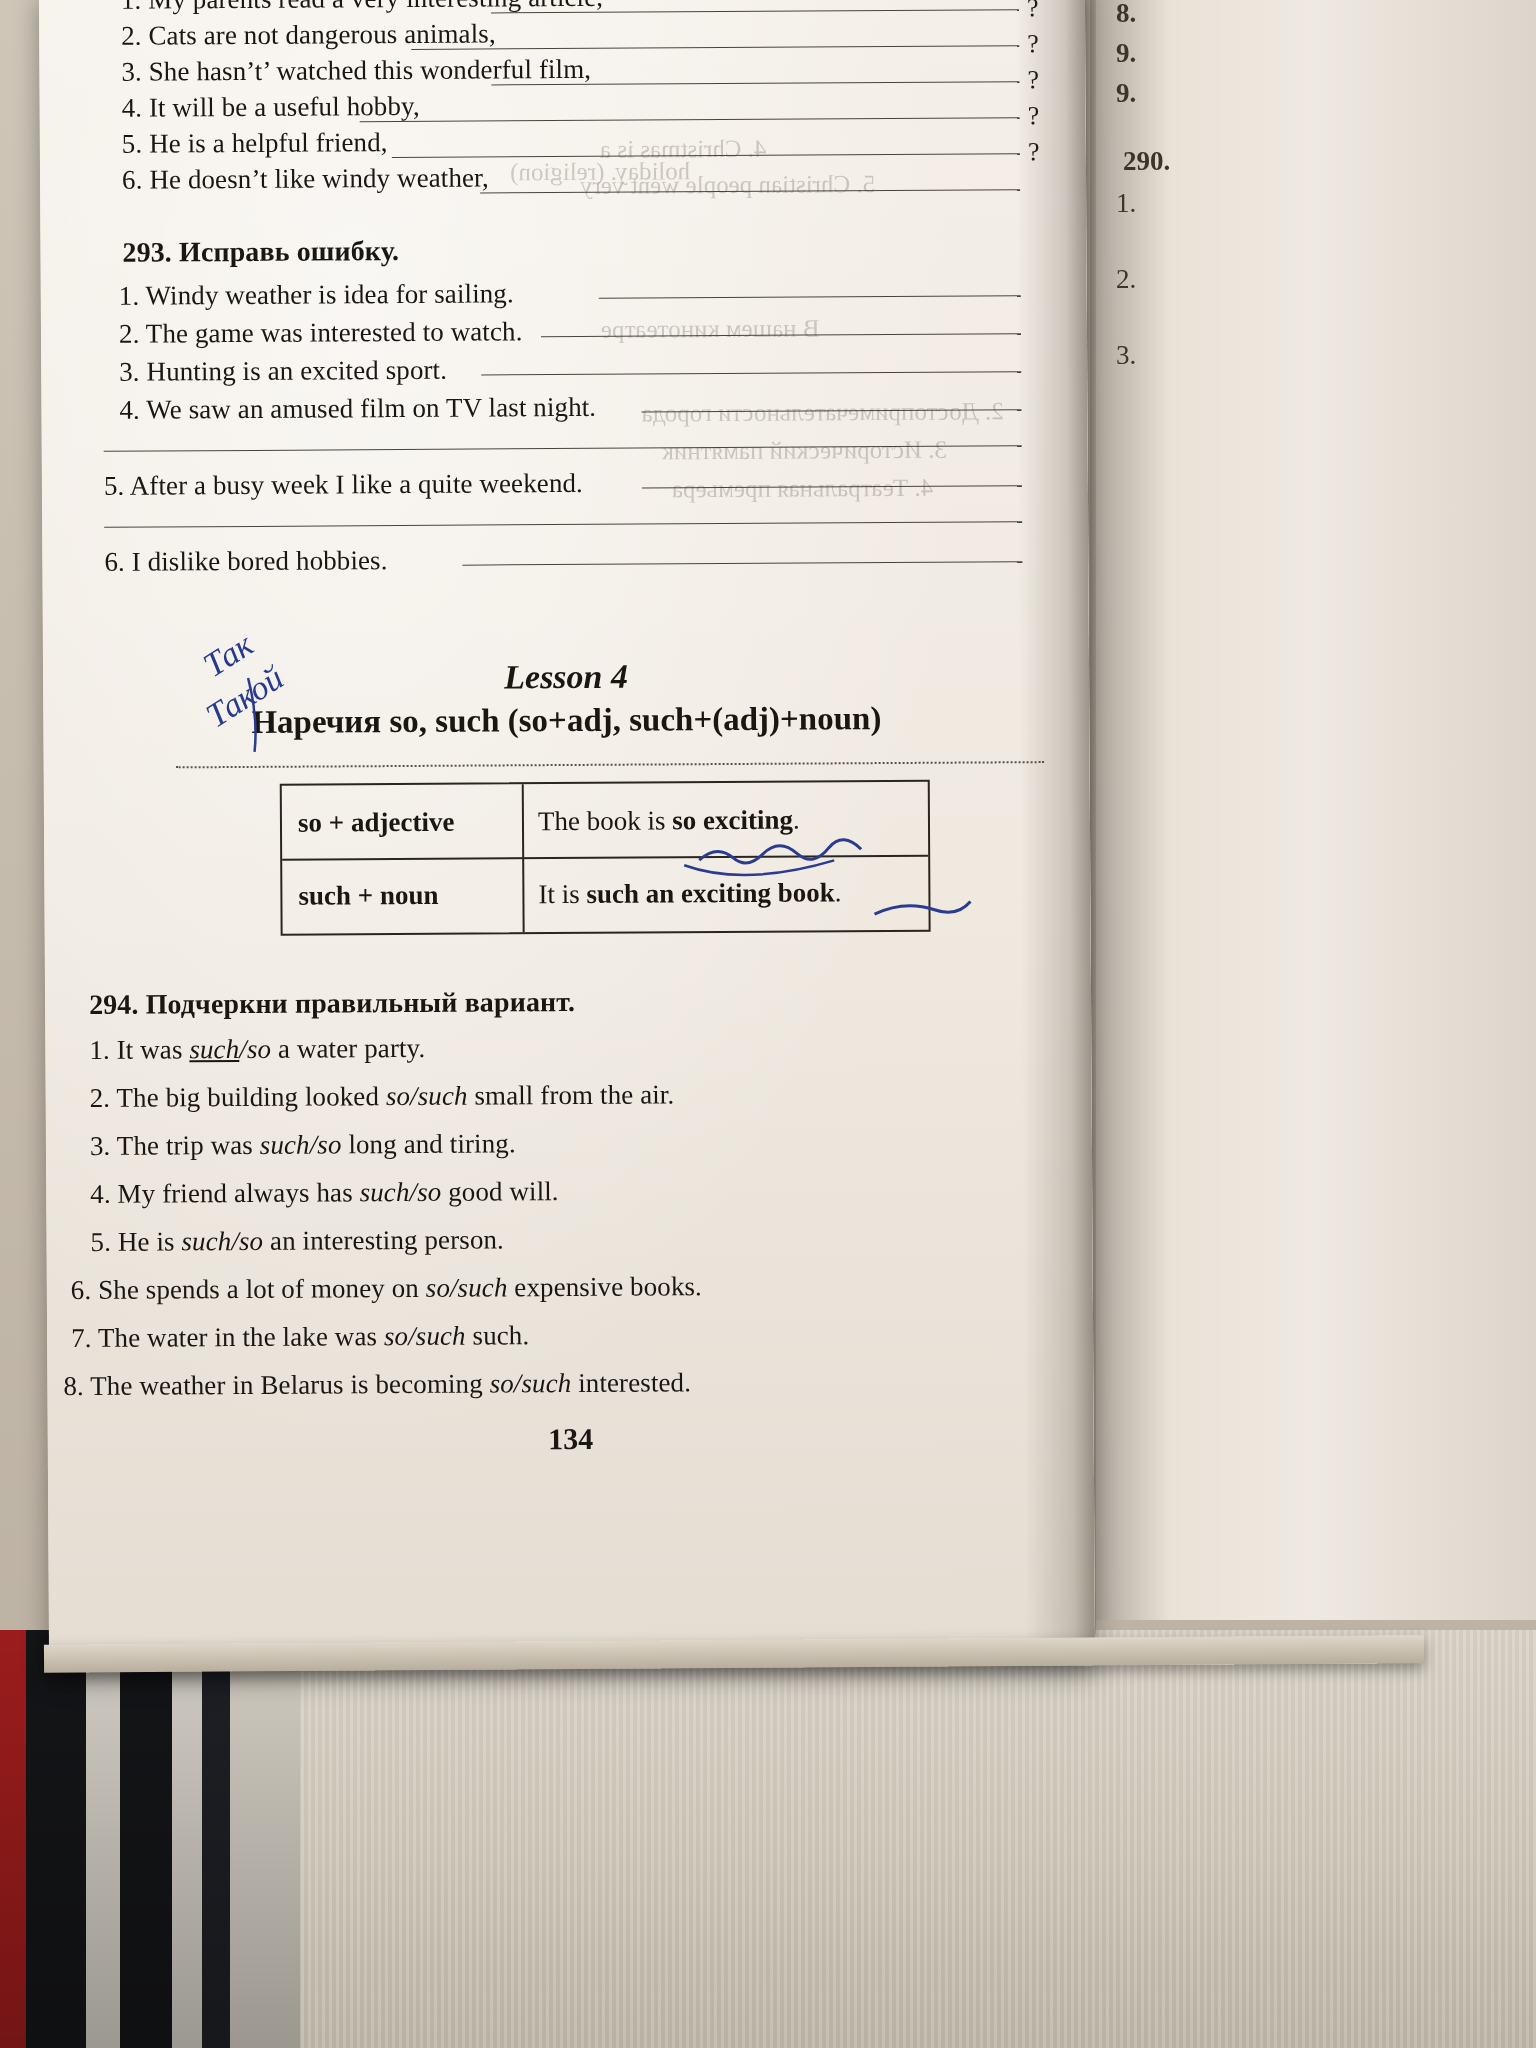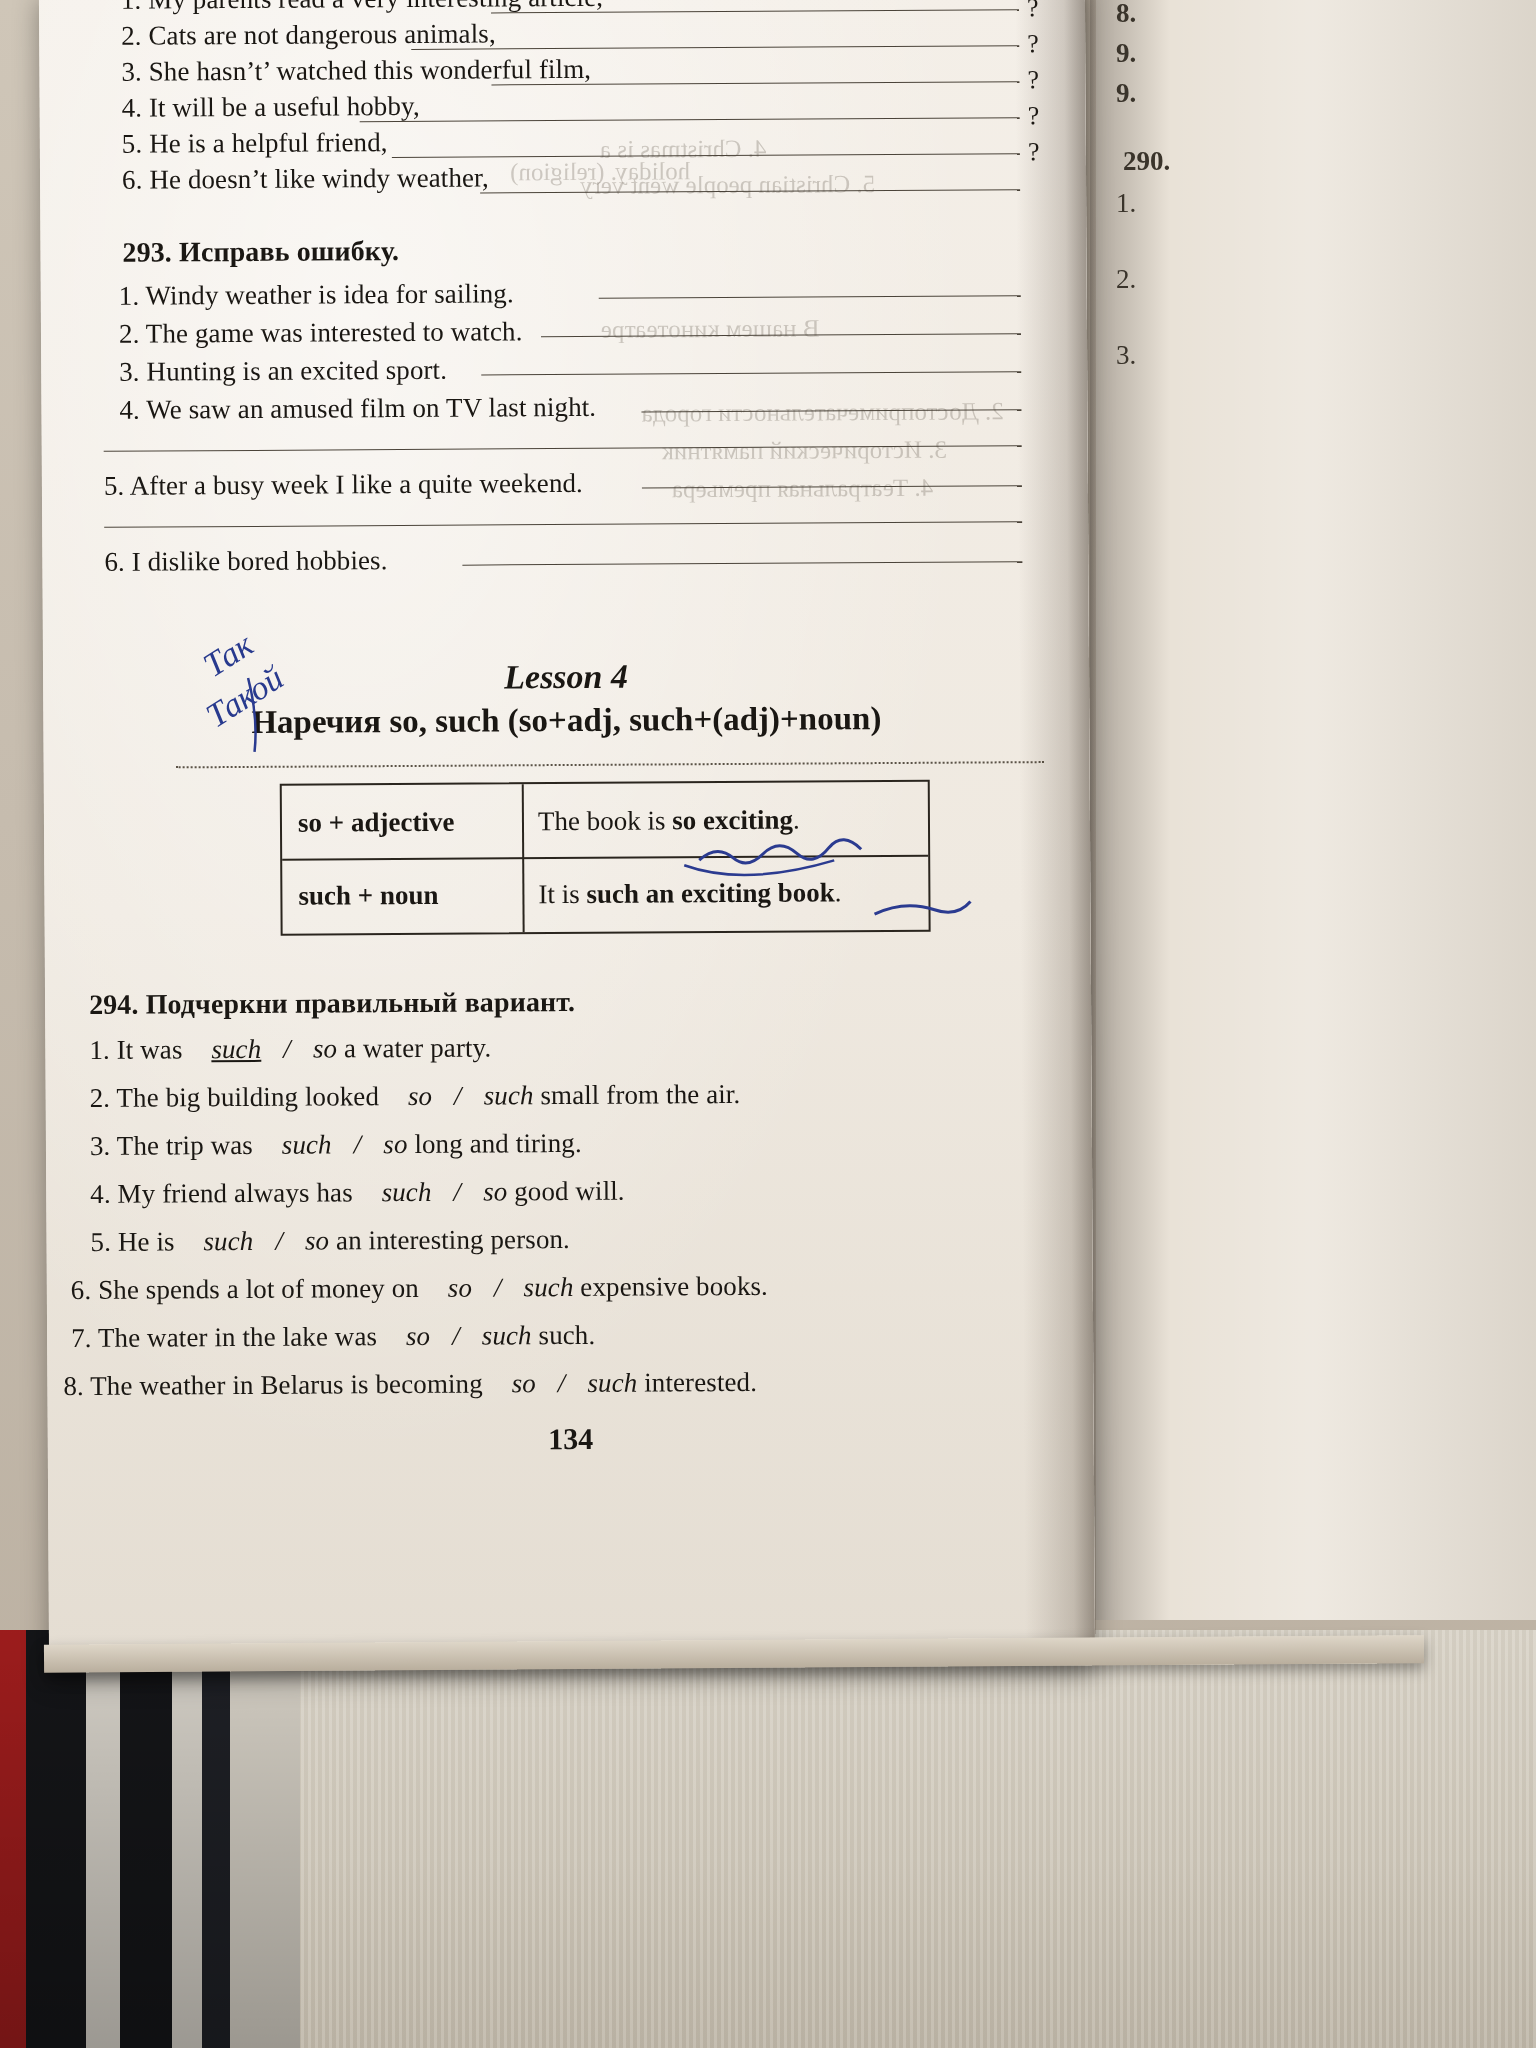--- a/index.html
+++ b/index.html
@@ -75,21 +75,21 @@
     position:absolute;left:44px;top:1640px;width:1380px;height:28px;
     background:linear-gradient(180deg,#ded6c8,#b9ae9d);
     transform:rotate(-0.4deg);
     box-shadow:0 6px 14px rgba(0,0,0,.35);
   }
 
   
   .content{position:absolute;left:0;top:0;width:1046px;height:1682px;color:#1a1713;}
   .ln{position:absolute;white-space:nowrap;font-size:27px;letter-spacing:.1px;}
   .bold{font-weight:bold;}
-  .ital{font-style:italic;margin-left:22px;}
+  .ital{font-style:italic;}
 
   .ruleline{
     position:absolute;height:0;border-bottom:1.6px solid #4a4339;
   }
   .qm{position:absolute;font-size:26px;}
 
   
   .ghost{
     position:absolute;white-space:nowrap;font-size:25px;color:#6b6256;
     opacity:.30;transform:scaleX(-1);font-family:"Liberation Serif",serif;

